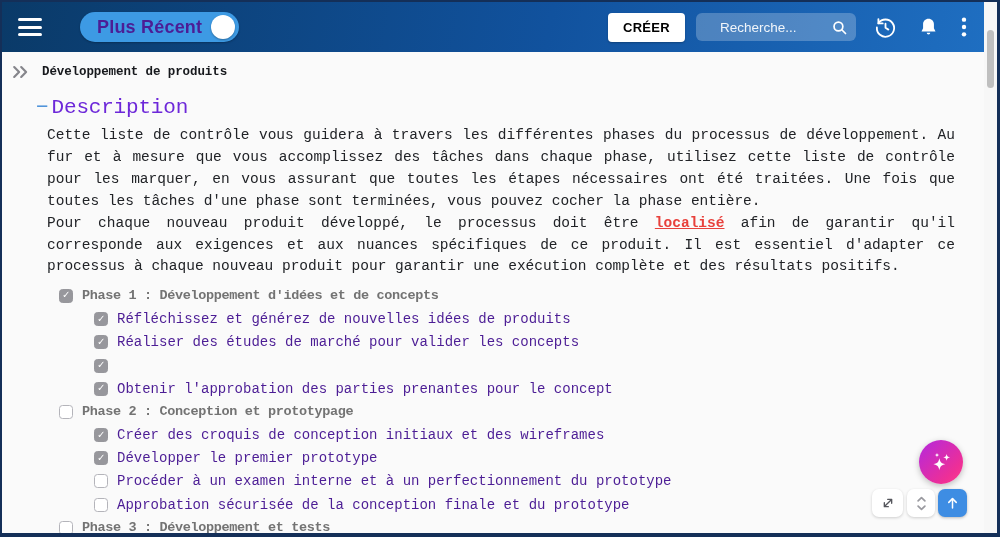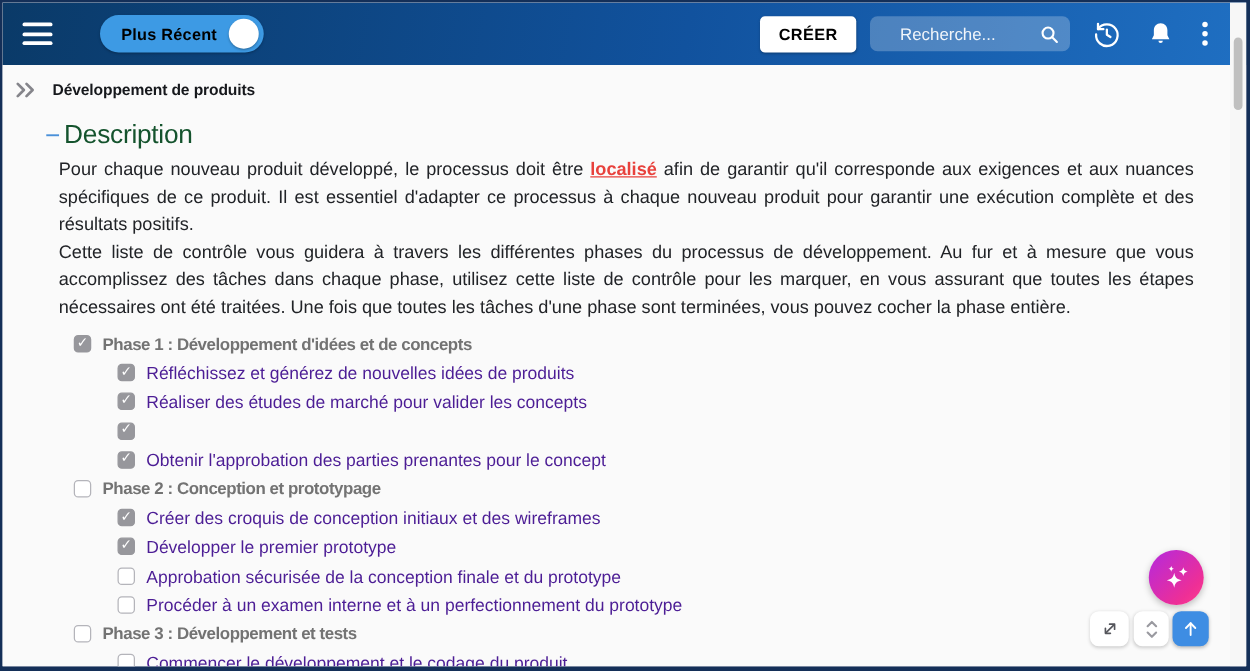--- a/index.html
+++ b/index.html
@@ -20,21 +20,21 @@
     box-shadow:0 1px 3px rgba(0,0,0,.25);
   }
   .hamburger { width:24px; height:18px; display:flex; flex-direction:column; justify-content:space-between; cursor:pointer; }
   .hamburger span { display:block; height:3px; border-radius:2px; background:#fff; }
 
   .pill-toggle {
     margin-left:38px; height:30px; display:flex; align-items:center; gap:9px;
     background:#3d9ae4; border-radius:16px; padding:0 4px 0 17px; cursor:pointer;
     box-shadow:0 1px 2px rgba(0,0,0,.25);
   }
-  .pill-toggle .lbl { color:#000000; font-size:13px; font-weight:bold; letter-spacing:.2px; }
+  .pill-toggle .lbl { color:#4c1d95; font-size:18px; font-weight:bold; letter-spacing:.2px; }
   .pill-toggle .knob { width:24px; height:24px; border-radius:50%; background:#fff; box-shadow:0 1px 2px rgba(0,0,0,.3); }
 
   .topbar .spacer { flex:1; }
 
   .create-btn {
     background:#fff; color:#000000; font-weight:bold; font-size:13px; letter-spacing:.3px;
     border:none; border-radius:4px; padding:0 15px; height:29px; cursor:pointer;
     font-family:inherit; box-shadow:0 1px 2px rgba(0,0,0,.25);
   }
 
@@ -47,28 +47,28 @@
     color:#fff; font-size:13.5px; font-family:inherit;
   }
   .search-box input::placeholder { color:rgba(255,255,255,.92); }
 
   .icon-btn { background:none; border:none; cursor:pointer; display:flex; align-items:center; justify-content:center; padding:0; }
   .icon-history { margin-left:18px; }
   .icon-bell    { margin-left:21px; }
   .icon-kebab   { margin-left:22px; }
 
   
-  .content { position:relative; height:483px; background:#fafafa; overflow:hidden; }
+  .content { position:relative; height:483px; background:#fafafa; overflow:hidden;font-family:Liberation Mono, monospace; }
 
   .crumb-row { display:flex; align-items:center; padding:13px 0 0 10px; }
   .crumb-title { margin-left:13px; font-size:12.5px; font-weight:bold; color:#16181c; letter-spacing:-0.1px; }
 
   .desc-head { display:flex; align-items:center; margin:17px 0 0 34px; cursor:default; }
   .desc-collapse { color:#4a90d9; font-size:21px; font-weight:400; line-height:1; cursor:pointer; }
-  .desc-title { margin-left:3px; font-size:21px; color:#14532d; letter-spacing:-0.2px; }
+  .desc-title { margin-left:3px; font-size:21px; color:#6d28d9; letter-spacing:-0.2px; }
 
   .paras { margin:6px 42px 0 45px; }
   .paras p { font-size:14.5px; line-height:21.9px; color:#212327; text-align:justify; }
   .red-link { color:#e8413c; font-weight:bold; text-decoration:underline; cursor:pointer; }
 
   
   .checklist { margin:6px 0 0 57px; }
   .row { display:flex; align-items:center; height:23.2px; }
   .row.task { padding-left:35px; }
   .cbx {
@@ -168,22 +168,22 @@
       </span>
       <span class="crumb-title">Développement de produits</span>
     </div>
 
     <div class="desc-head">
       <span class="desc-collapse">−</span>
       <span class="desc-title">Description</span>
     </div>
 
     <div class="paras">
+      <p>Cette liste de contrôle vous guidera à travers les différentes phases du processus de développement. Au fur et à mesure que vous accomplissez des tâches dans chaque phase, utilisez cette liste de contrôle pour les marquer, en vous assurant que toutes les étapes nécessaires ont été traitées. Une fois que toutes les tâches d'une phase sont terminées, vous pouvez cocher la phase entière.</p>
       <p><span>Pour chaque nouveau produit développé, le processus doit être </span><a class="red-link">localisé</a><span> afin de garantir qu'il corresponde aux exigences et aux nuances spécifiques de ce produit. Il est essentiel d'adapter ce processus à chaque nouveau produit pour garantir une exécution complète et des résultats positifs.</span></p>
-      <p>Cette liste de contrôle vous guidera à travers les différentes phases du processus de développement. Au fur et à mesure que vous accomplissez des tâches dans chaque phase, utilisez cette liste de contrôle pour les marquer, en vous assurant que toutes les étapes nécessaires ont été traitées. Une fois que toutes les tâches d'une phase sont terminées, vous pouvez cocher la phase entière.</p>
     </div>
 
     <div class="checklist">
         <div class="row phase">
           <span class="cbx on">
             <span class="mark">✓</span>
           </span>
           <span class="phase-lbl">Phase 1 : Développement d'idées et de concepts</span>
         </div>
         <div class="row task">
@@ -220,25 +220,25 @@
           <span class="task-lbl">Créer des croquis de conception initiaux et des wireframes</span>
         </div>
         <div class="row task">
           <span class="cbx on">
             <span class="mark">✓</span>
           </span>
           <span class="task-lbl">Développer le premier prototype</span>
         </div>
         <div class="row task">
           <span class="cbx"></span>
+          <span class="task-lbl">Procéder à un examen interne et à un perfectionnement du prototype</span>
+        </div>
+        <div class="row task">
+          <span class="cbx"></span>
           <span class="task-lbl">Approbation sécurisée de la conception finale et du prototype</span>
-        </div>
-        <div class="row task">
-          <span class="cbx"></span>
-          <span class="task-lbl">Procéder à un examen interne et à un perfectionnement du prototype</span>
         </div>
         <div class="row phase">
           <span class="cbx"></span>
           <span class="phase-lbl">Phase 3 : Développement et tests</span>
         </div>
         <div class="row task">
           <span class="cbx"></span>
           <span class="task-lbl">Commencer le développement et le codage du produit</span>
         </div>
       </div>

